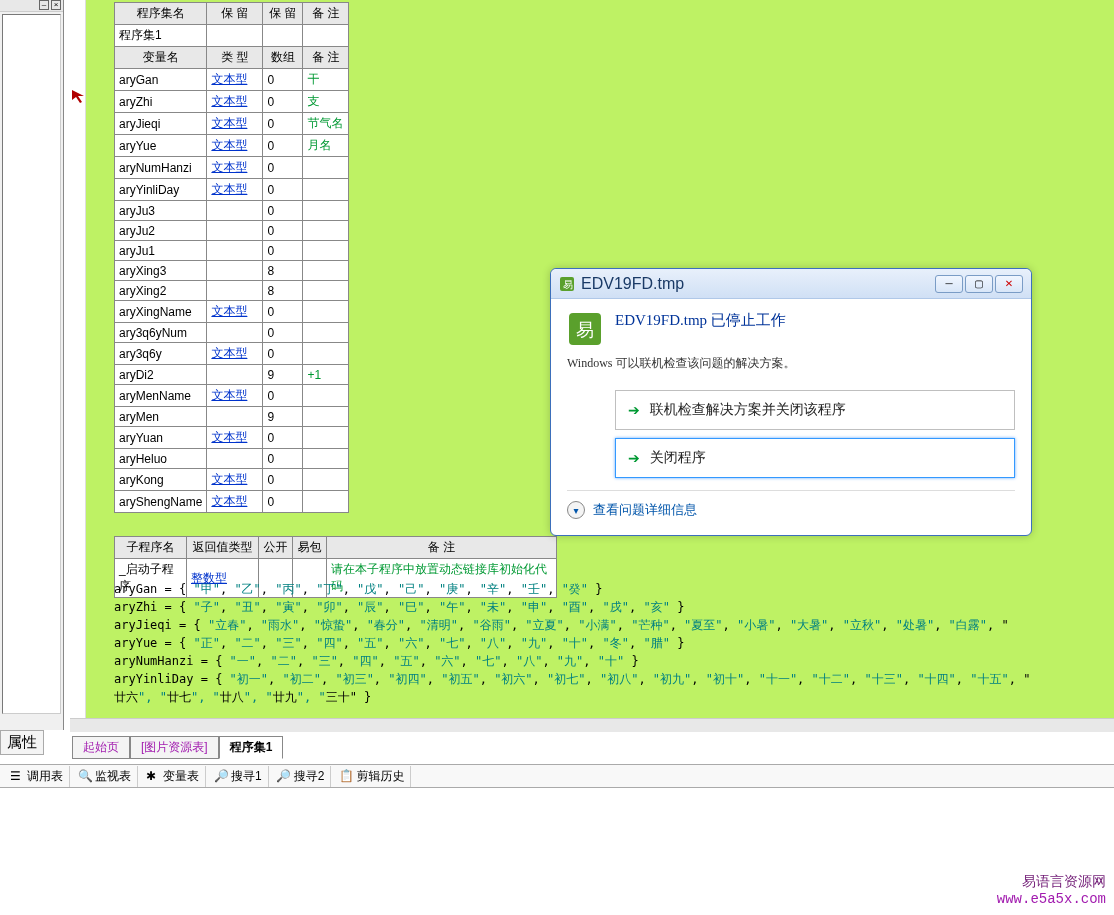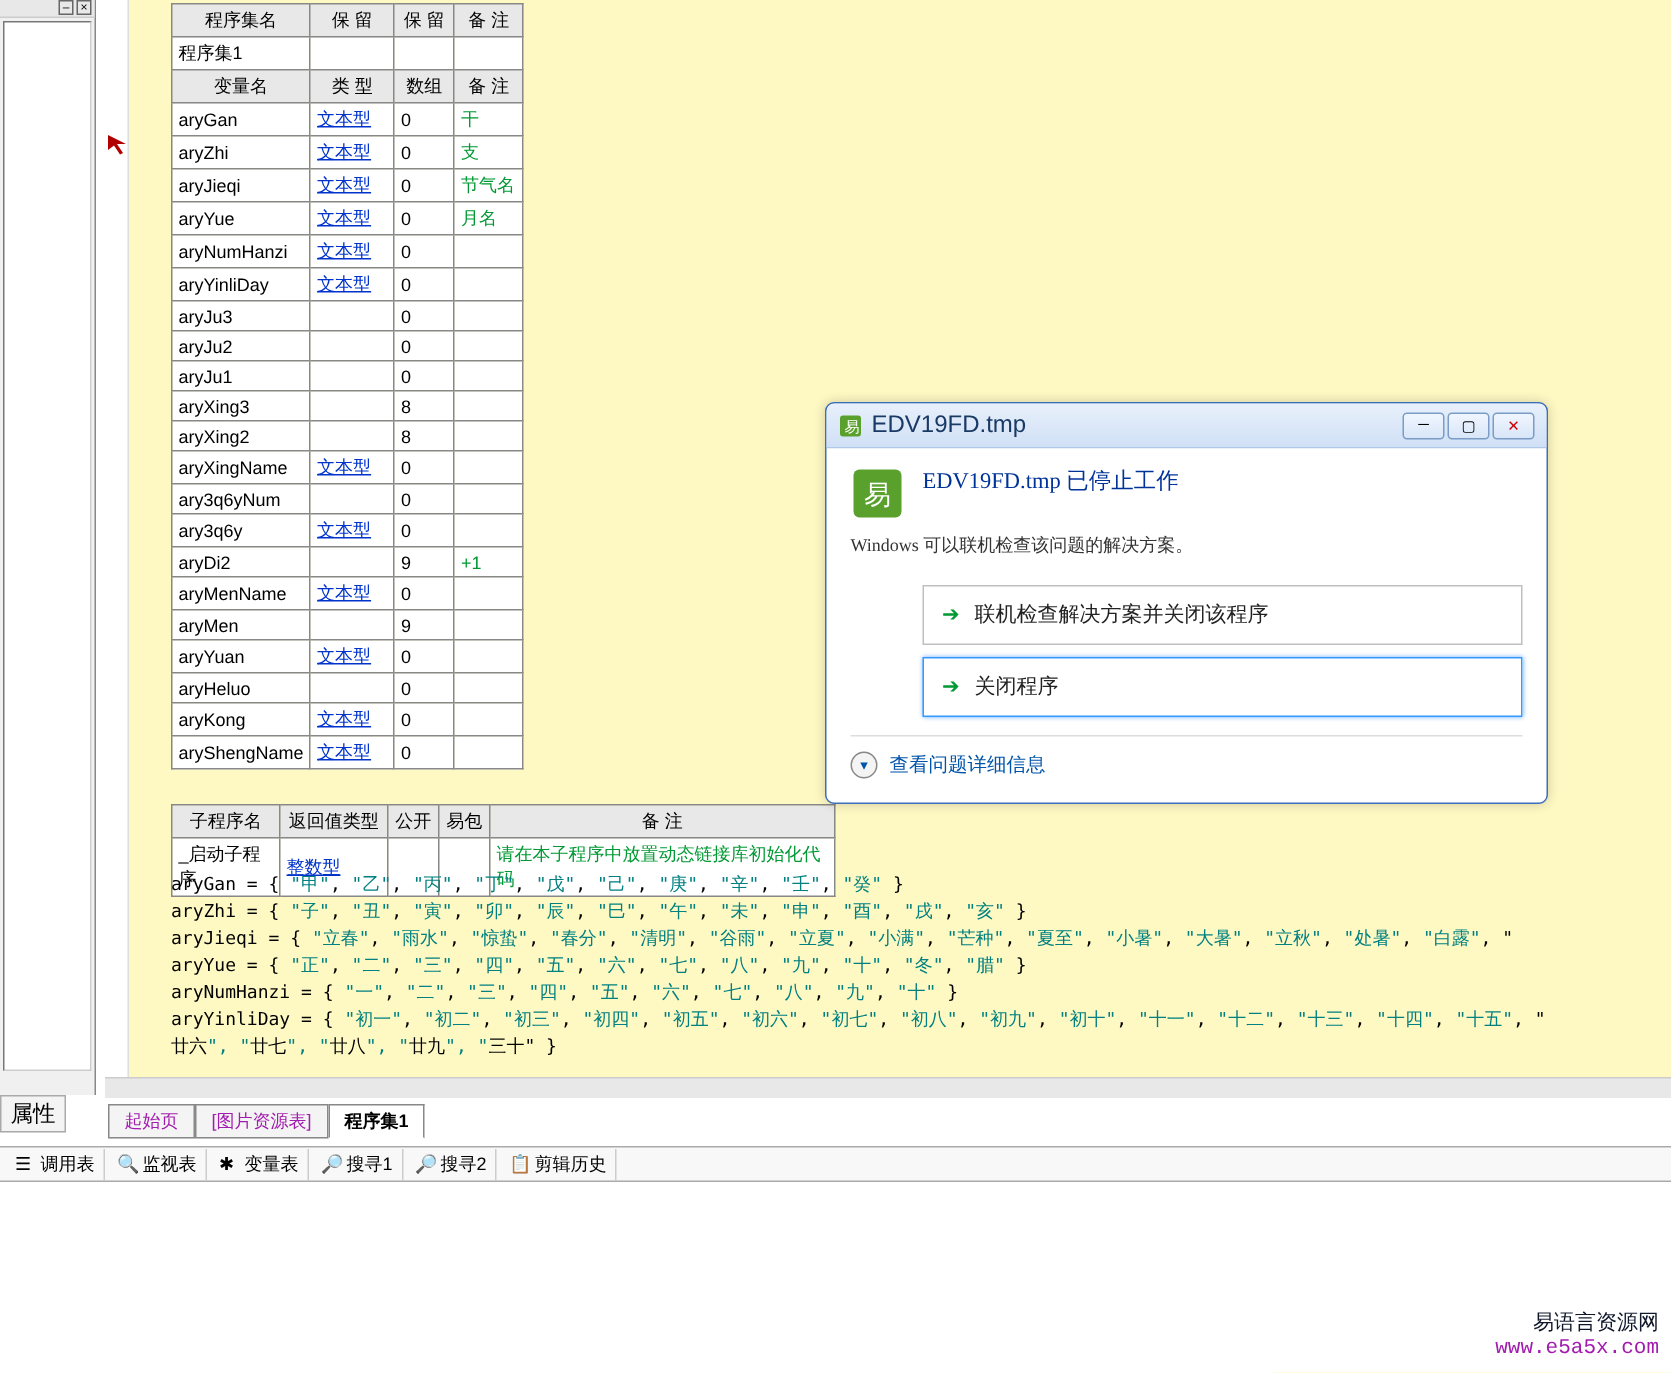--- a/index.html
+++ b/index.html
@@ -7,21 +7,21 @@
 
 .left-panel { position: absolute; left: 0; top: 0; width: 64px; height: 730px; background: #f0f0f0; border-right: 1px solid #888; }
 .left-panel-top { height: 12px; border-bottom: 1px solid #ccc; background: #e8e8e8; display: flex; justify-content: flex-end; gap: 2px; padding-right: 2px; }
 .min-btn, .close-btn { width: 10px; height: 10px; border: 1px solid #666; font-size: 8px; line-height: 8px; text-align: center; cursor: pointer; }
 .left-panel-body { height: 700px; border: 1px inset #ccc; margin: 2px; background: #fff; }
 .props-tab { position: absolute; left: 0; bottom: 160px; font-size: 15px; padding: 2px 6px; border: 1px solid #aaa; background: #f4f4f4; }
 
 .red-arrow { position: absolute; left: 70px; top: 88px; width: 16px; height: 16px; }
 .red-arrow svg { width: 16px; height: 16px; }
 
-.main-area { position: absolute; left: 85px; top: 0; right: 0; height: 730px; background: #fef9c3; overflow: hidden; border-left: 1px solid #ddd; }
+.main-area { position: absolute; left: 85px; top: 0; right: 0; height: 730px; background: #bef264; overflow: hidden; border-left: 1px solid #ddd; }
 
 .var-table { position: absolute; left: 28px; top: 2px; border-collapse: collapse; font-size: 12px; }
 .var-table th, .var-table td { border: 1px solid #888; padding: 2px 4px; height: 20px; background: #fff; }
 .var-table th { background: #e8e8e8; font-weight: normal; }
 .var-table .hdr { background: #e8e8e8; }
 .var-table .c1 { width: 80px; }
 .var-table .c2 { width: 56px; }
 .var-table .c3 { width: 40px; }
 .var-table .c4 { width: 46px; }
 .type-link { color: #0033cc; text-decoration: underline; cursor: pointer; }
@@ -42,21 +42,21 @@
 .tabs-bottom { position: absolute; left: 72px; top: 736px; display: flex; gap: 0; font-size: 12px; }
 .tab-item { padding: 2px 10px; border: 1px solid #888; background: #f4f4f4; cursor: pointer; }
 .tab-item.active { background: #fff; border-bottom: 1px solid #fff; font-weight: bold; }
 .tab-item.blue { color: #a21caf; }
 
 .toolbar-bottom { position: absolute; left: 0; top: 764px; right: 0; height: 24px; border-top: 1px solid #aaa; border-bottom: 1px solid #aaa; display: flex; align-items: center; padding: 0 4px; gap: 2px; background: #f8f8f8; }
 .tb-btn { padding: 2px 6px; border-right: 1px solid #ccc; cursor: pointer; display: flex; align-items: center; gap: 3px; }
 .tb-icon { width: 14px; height: 14px; display: inline-block; }
 
 .watermark { position: absolute; right: 8px; bottom: 8px; text-align: right; font-size: 14px; }
-.watermark-line1 { color: #0f172a; font-family: "SimSun"; }
+.watermark-line1 { color: #701a75; font-family: "SimSun"; }
 .watermark-line2 { color: #a21caf; font-family: Liberation Mono, monospace; }
 
 .dialog { position: absolute; left: 550px; top: 268px; width: 482px; border: 1px solid #3b6fbb; border-radius: 6px; background: #fff; box-shadow: 0 0 8px rgba(0,0,0,0.2); }
 .dialog-titlebar { height: 30px; background: linear-gradient(#e8f0fb, #d0e0f5); border-bottom: 1px solid #b0c8e8; display: flex; align-items: center; padding: 0 8px; border-radius: 6px 6px 0 0; }
 .dialog-icon { width: 16px; height: 16px; margin-right: 6px; }
 .dialog-title { flex: 1; color: #1a3a66; font-size: 16px; }
 .dlg-btns { display: flex; gap: 2px; }
 .dlg-btn { width: 28px; height: 18px; border: 1px solid #7a9cc6; border-radius: 3px; background: linear-gradient(#f0f6ff,#d8e6f8); cursor: pointer; display: flex; align-items: center; justify-content: center; font-size: 10px; }
 .dlg-close { color: #cc0000; }
 .dialog-body { padding: 12px 16px 16px 16px; }

